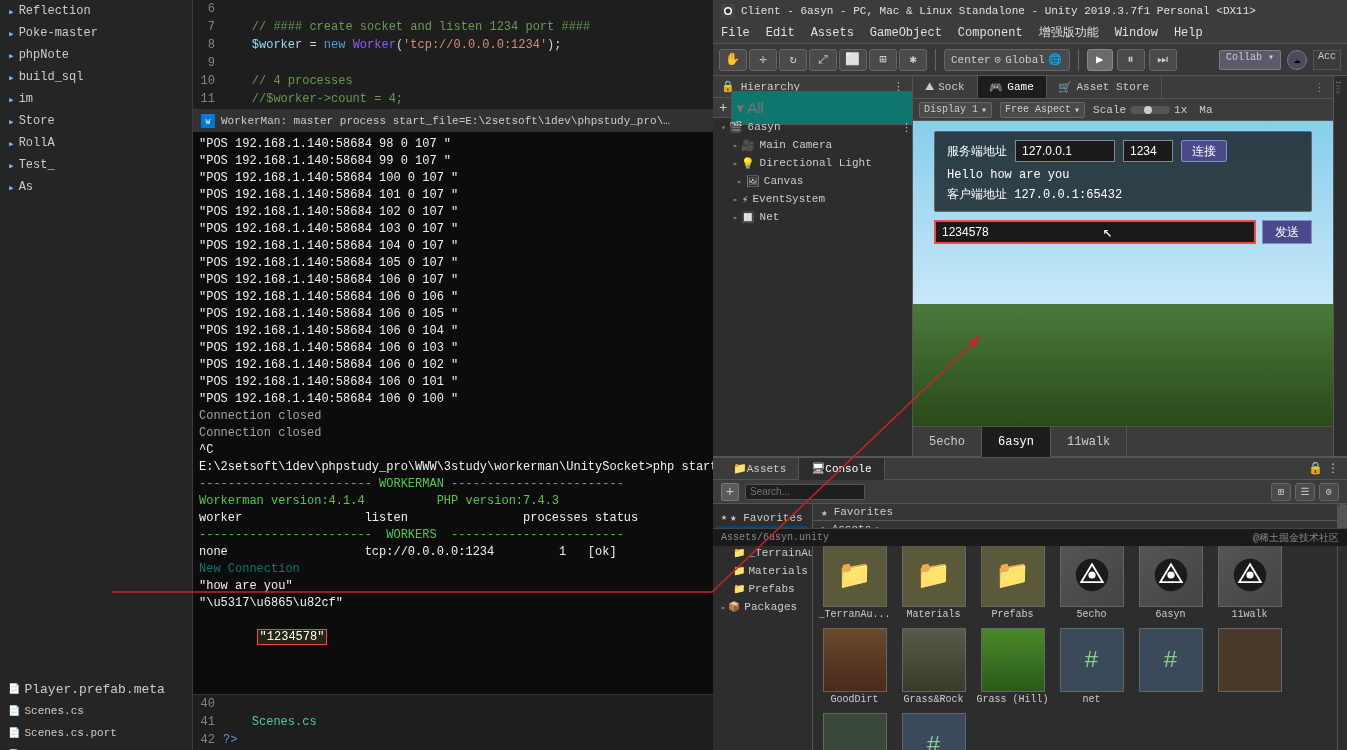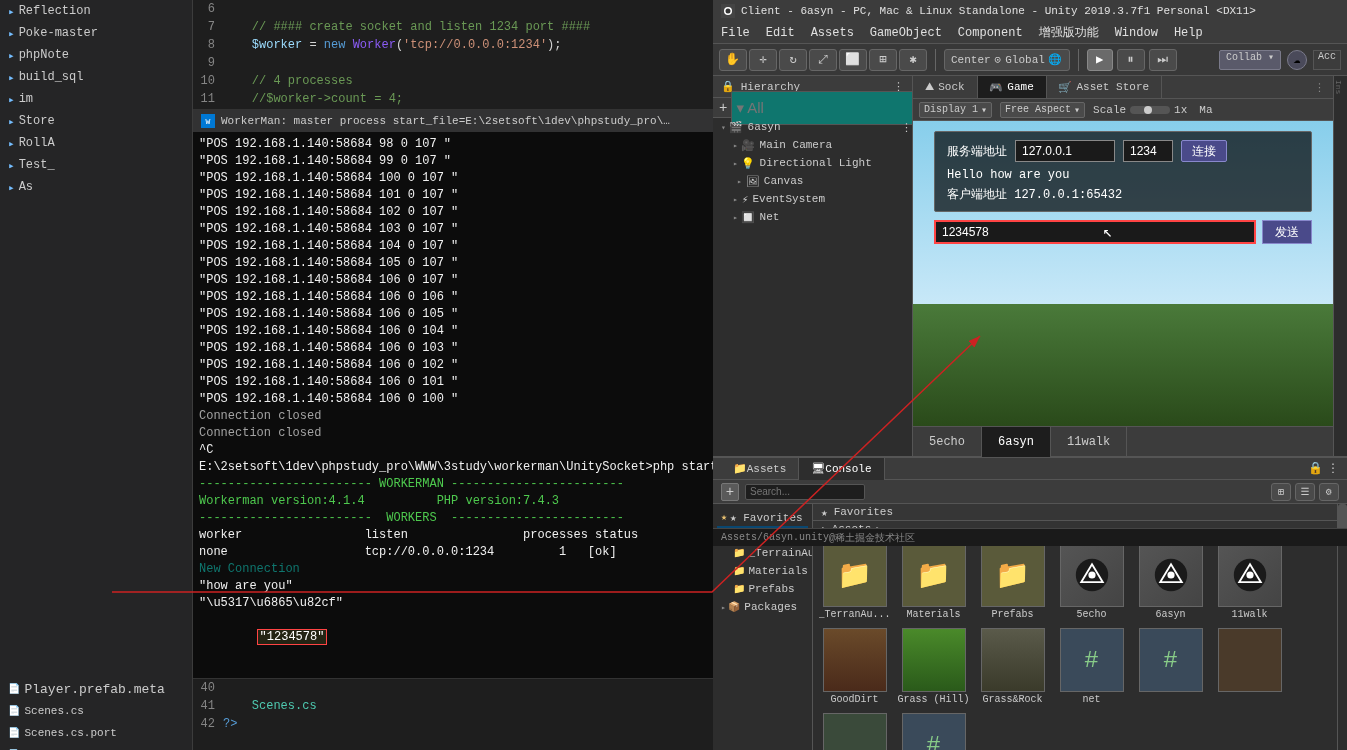--- a/index.html
+++ b/index.html
@@ -850,33 +850,33 @@
       <div class="terminal-line t-white">"POS 192.168.1.140:58684 106 0 103 "</div>
       <div class="terminal-line t-white">"POS 192.168.1.140:58684 106 0 102 "</div>
       <div class="terminal-line t-white">"POS 192.168.1.140:58684 106 0 101 "</div>
       <div class="terminal-line t-white">"POS 192.168.1.140:58684 106 0 100 "</div>
       <div class="terminal-line t-yellow">Connection closed</div>
       <div class="terminal-line t-yellow">Connection closed</div>
       <div class="terminal-line t-white">^C</div>
       <div class="terminal-line t-white">E:\2setsoft\1dev\phpstudy_pro\WWW\3study\workerman\UnitySocket&gt;php start.php start</div>
       <div class="terminal-line t-green">------------------------ WORKERMAN ------------------------</div>
       <div class="terminal-line t-green">Workerman version:4.1.4          PHP version:7.4.3</div>
+      <div class="terminal-line t-white">worker                 listen                processes status</div>
       <div class="terminal-line t-green">------------------------  WORKERS  ------------------------</div>
-      <div class="terminal-line t-white">worker                 listen                processes status</div>
       <div class="terminal-line t-white">none                   tcp://0.0.0.0:1234         1   [ok]</div>
       <div class="terminal-line t-cyan">New Connection</div>
       <div class="terminal-line t-white">"how are you"</div>
       <div class="terminal-line t-white">"\u5317\u6865\u82cf"</div>
       <div class="terminal-line" style="color:#ffffff;">
         <span style="background:rgba(255,255,100,0.1); border:1px solid #ff4444; padding:0 2px;">"1234578"</span>
       </div>
     </div>
   </div>
 
-  <div style="position:absolute; bottom:0; left:0; right:0; height:72px; background:#1e1e1e; border-top:1px solid #333;">
+  <div style="position:absolute; bottom:0; left:0; right:0; height:56px; background:#1e1e1e; border-top:1px solid #333;">
     <div class="code-line">
       <span class="line-number">40</span>
       <span class="line-content"></span>
     </div>
     <div class="code-line">
       <span class="line-number">41</span>
       <span class="line-content" style="color:#4ec9b0;">    Scenes.cs</span>
     </div>
     <div class="code-line">
       <span class="line-number">42</span>
@@ -1217,30 +1217,30 @@
             </div>
             <div class="asset-name">11walk</div>
           </div>
 
           <div class="asset-item">
             <div class="asset-thumb dirt-thumb"></div>
             <div class="asset-name">GoodDirt</div>
           </div>
 
           <div class="asset-item">
+            <div class="asset-thumb rock-thumb"></div>
+            <div class="asset-name">Grass&amp;Rock</div>
+          </div>
+
+          <div class="asset-item">
             <div class="asset-thumb grass-thumb"></div>
             <div class="asset-name">Grass (Hill)</div>
           </div>
 
           <div class="asset-item">
-            <div class="asset-thumb rock-thumb"></div>
-            <div class="asset-name">Grass&amp;Rock</div>
-          </div>
-
-          <div class="asset-item">
             <div class="asset-thumb hashtag-thumb" style="display:flex; align-items:center; justify-content:center; font-size:24px; color:#88cc88;">#</div>
             <div class="asset-name">net</div>
           </div>
 
           <div class="asset-item">
             <div class="asset-thumb hashtag-thumb" style="display:flex; align-items:center; justify-content:center; font-size:24px; color:#88cc88;">#</div>
             <div class="asset-name"></div>
           </div>
           <div class="asset-item">
             <div class="asset-thumb" style="background:#4a3a2a;"></div>
@@ -1256,17 +1256,17 @@
           </div>
         </div>
       </div>
 
       <div style="width:10px; background:#2d2d2d; border-left:1px solid #555; position:relative;">
         <div style="position:absolute; top:0; left:0; right:0; height:40px; background:#555; border-radius:3px;"></div>
       </div>
     </div>
   </div>
 
-  <div style="position:absolute; bottom:0; left:0; right:0; height:18px; background:#1a1a1a; border-top:1px solid #444; display:flex; align-items:center; padding:4px 8px; justify-content:flex-start;">
+  <div style="position:absolute; bottom:0; left:0; right:0; height:18px; background:#1a1a1a; border-top:1px solid #444; display:flex; align-items:center; padding:4px 8px; justify-content:space-between;">
     <span style="font-size:10px; color:#888;">Assets/6asyn.unity</span>
     <span style="font-size:10px; color:#888;">@稀土掘金技术社区</span>
   </div>
 </div>
 
 </body></html>

